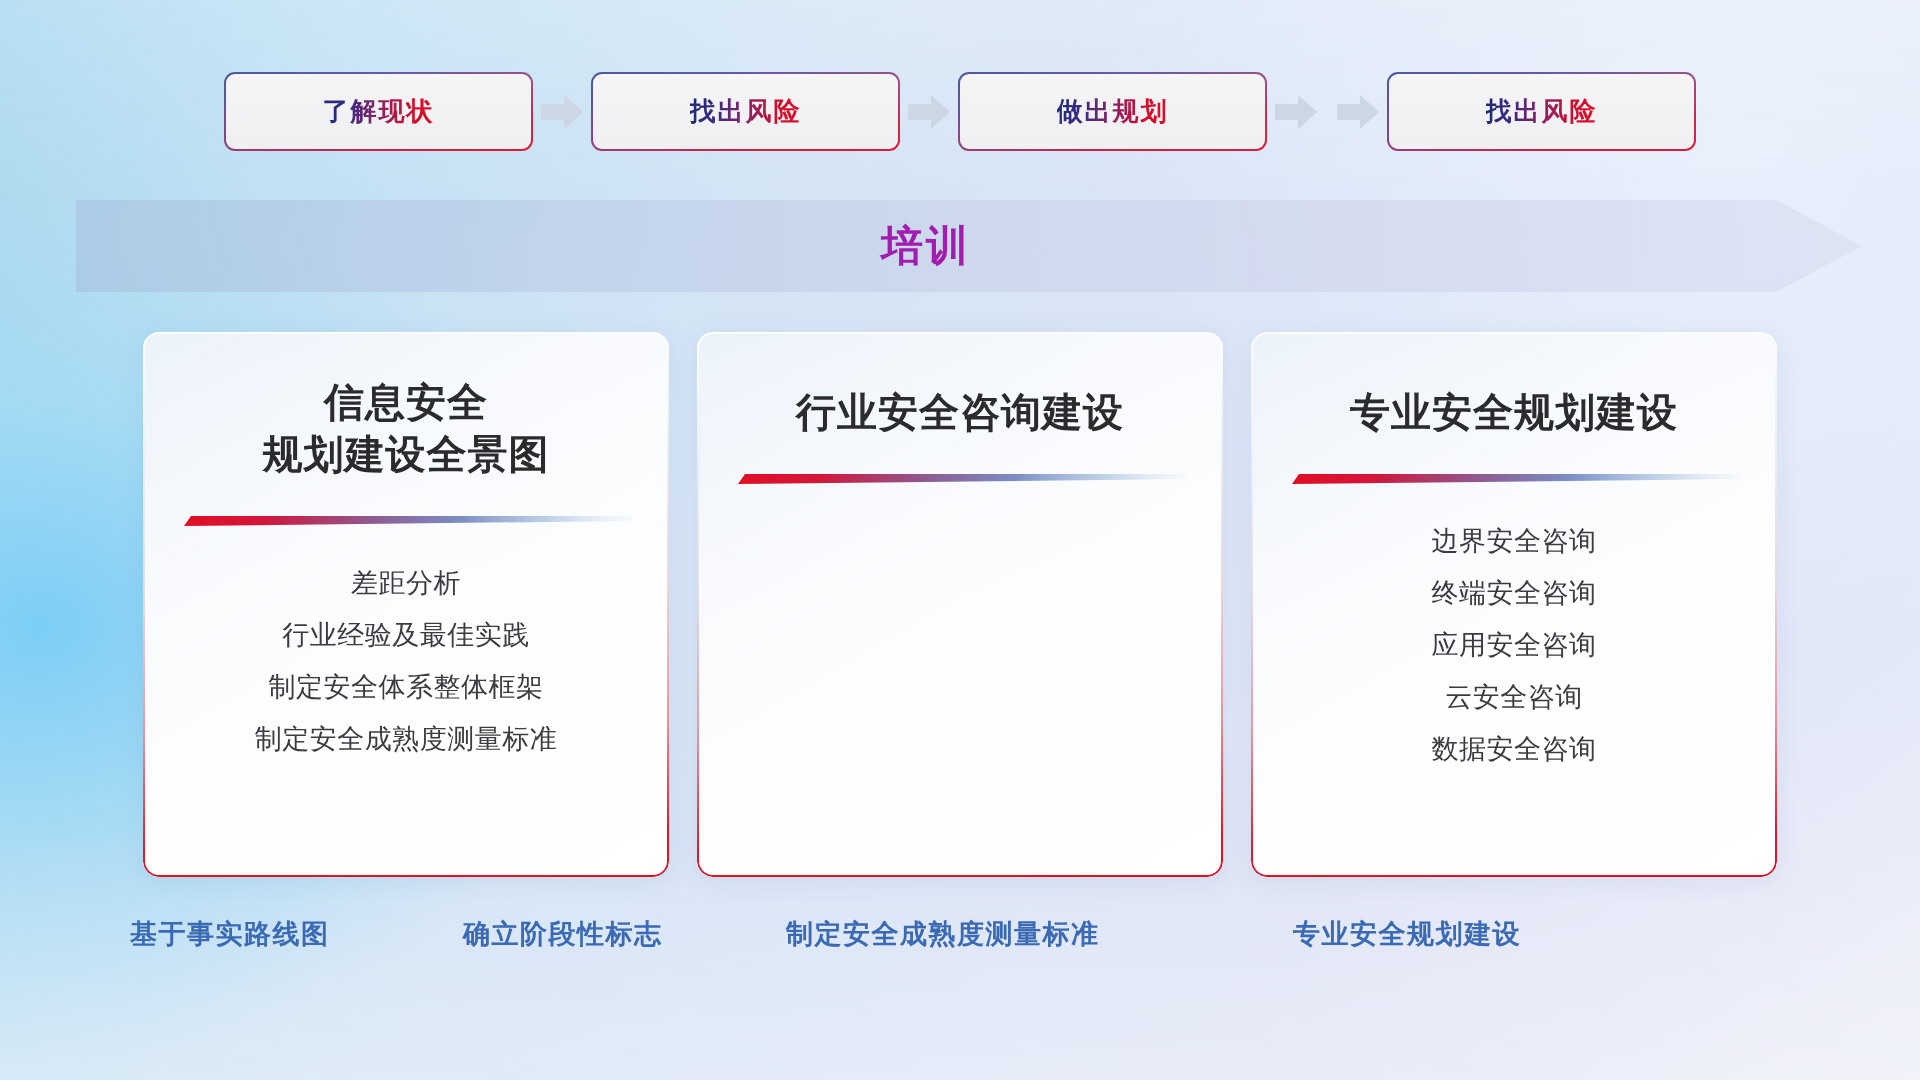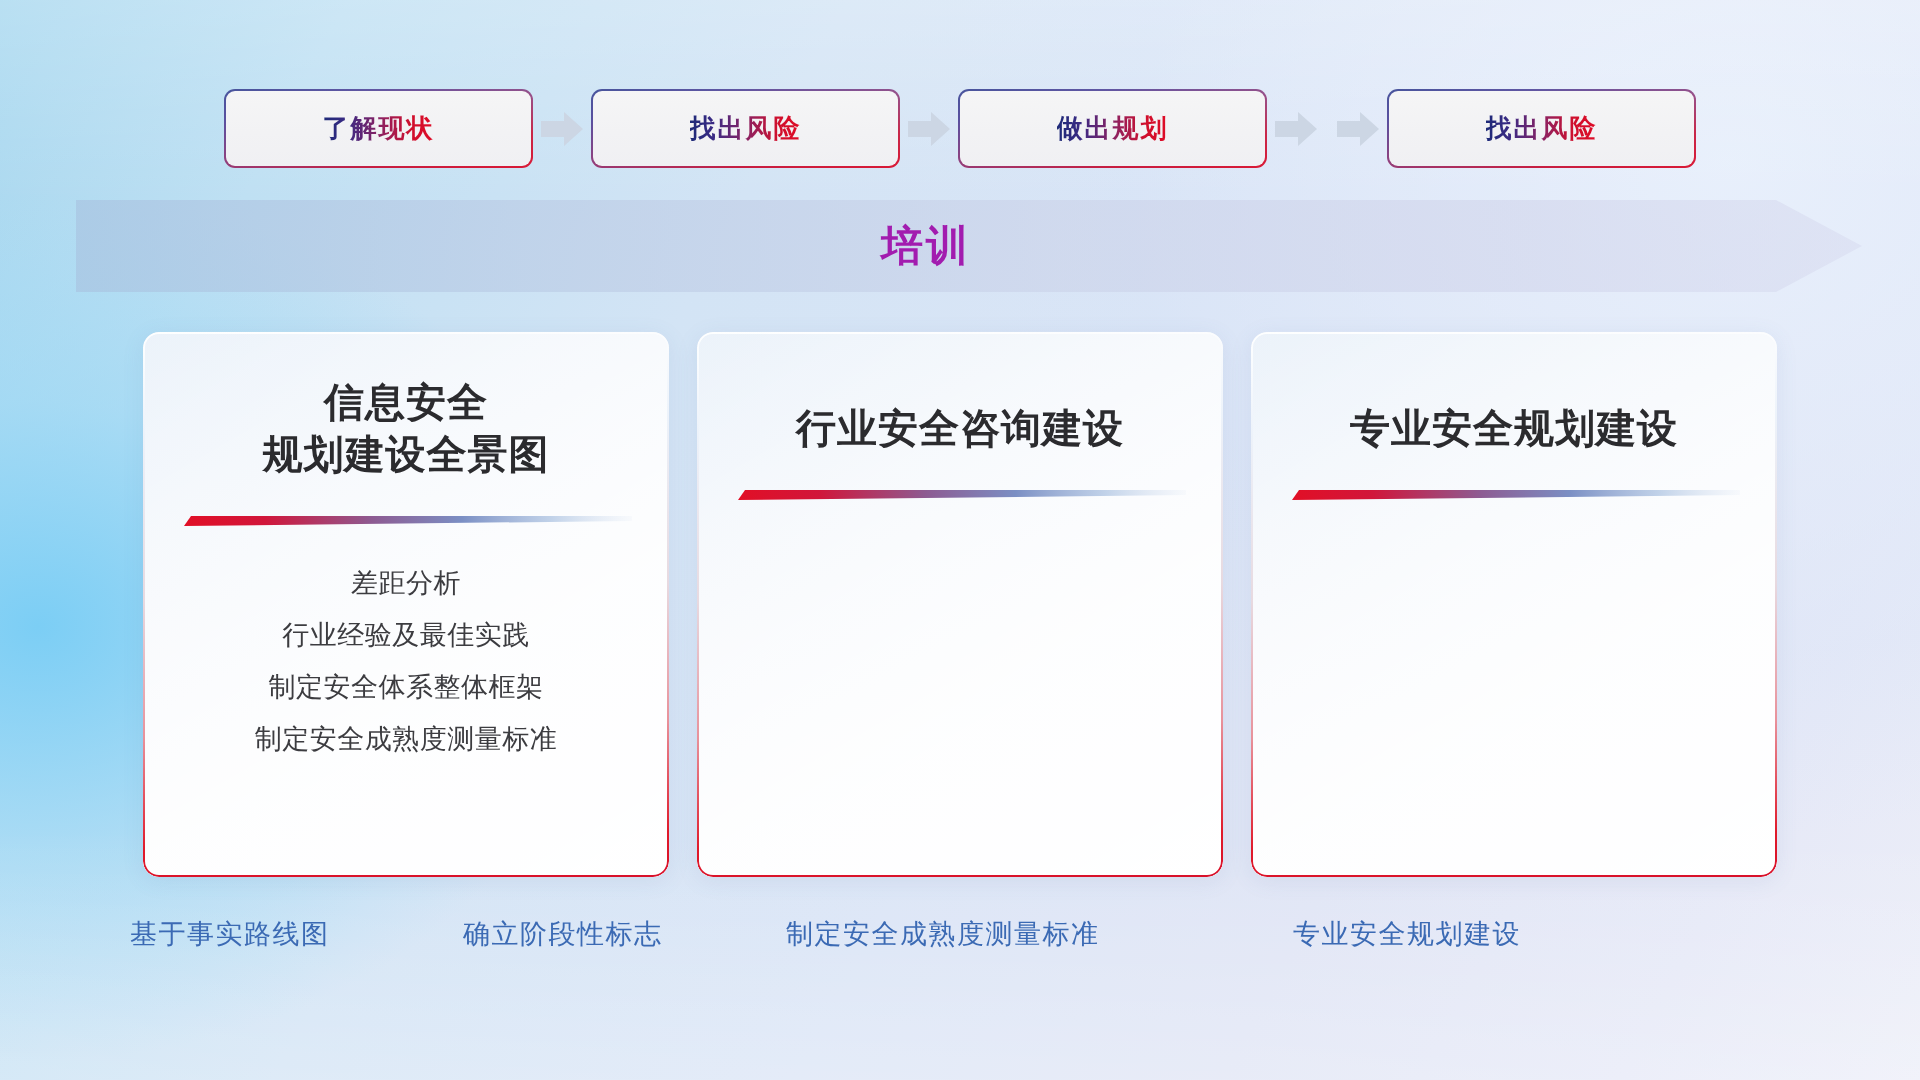--- a/index.html
+++ b/index.html
@@ -23,21 +23,21 @@
   }
   .bg-bottom-wash{
     position:absolute; left:0; bottom:0; width:1920px; height:250px;
     background:linear-gradient(0deg, rgba(255,255,255,0.25) 0%, rgba(255,255,255,0.0) 100%);
     pointer-events:none;
   }
 
   
   .steps{
     position:absolute; left:0; top:74px; width:1920px;
-    display:flex; align-items:center; justify-content:center; gap:0px;margin-top:17px;
+    display:flex; align-items:center; justify-content:center; gap:0px;
   }
   .step-box{
     position:relative;
     width:305px; height:75px;
     border-radius:9px;
     background:linear-gradient(180deg,#f5f5f6 0%,#f2f2f4 55%,#f0f0f3 100%);
     display:flex; align-items:center; justify-content:center;
   }
   .step-box::before{
     content:""; position:absolute; inset:-2px; border-radius:11px;
@@ -98,21 +98,21 @@
     -webkit-mask-composite:xor; mask-composite:exclude;
     pointer-events:none;
   }
   .card-title{
     font-size:40px; font-weight:700; color:#2b2b2e;
     text-align:center; line-height:1.30; letter-spacing:1px;
     position:relative; z-index:2;
   }
   .card-title .l2{ display:block; }
   .card.two-line{ }
-  .card.one-line .card-title{ margin-top:26px; }
+  .card.one-line .card-title{ margin-top:10px; }
 
   .divider-wrap{
     position:relative; z-index:2;
     width:452px; height:14px; margin-top:34px;
   }
   .divider-wrap svg{ display:block; width:100%; height:100%; }
 
   .card-list{
     position:relative; z-index:2;
     margin-top:30px;
@@ -125,21 +125,21 @@
     font-size:27px; color:#3c3c40; line-height:51px;
     letter-spacing:0.5px; white-space:nowrap;
   }
 
   
   .captions{
     position:absolute; left:0; top:916px; width:1920px; height:46px;
   }
   .caption{
     position:absolute; top:0;
-    font-size:27px; font-weight:400; color:#3b6ab4;
+    font-size:27px; font-weight:700; color:#3b6ab4;
     letter-spacing:1.5px; white-space:nowrap;
   }
 </style>
 </head>
 <body>
 
 <div class="bg-top-wash"></div>
 <div class="bg-bottom-wash"></div>
 
 <div class="steps">
@@ -262,20 +262,27 @@
             <stop offset="18%" stop-color="#d1163a"></stop>
             <stop offset="42%" stop-color="#8d5b92"></stop>
             <stop offset="62%" stop-color="#7b8fc4"></stop>
             <stop offset="82%" stop-color="#aec4e2" stop-opacity="0.75"></stop>
             <stop offset="100%" stop-color="#cfdcee" stop-opacity="0.10"></stop>
           </linearGradient>
         </defs>
         <path d="M11 2 L452 2 L452 7 L4 12 Z" fill="url(#divGrad3)"></path>
       </svg>
     </div>
+    <ul class="card-list">
+      <li>边界安全咨询</li>
+      <li>终端安全咨询</li>
+      <li>应用安全咨询</li>
+      <li>云安全咨询</li>
+      <li>数据安全咨询</li>
+    </ul>
   </div>
 
 </div>
 
 <div class="captions">
   <div class="caption" style="left:130px">基于事实路线图</div>
   <div class="caption" style="left:463px">确立阶段性标志</div>
   <div class="caption" style="left:786px">制定安全成熟度测量标准</div>
   <div class="caption" style="left:1293px">专业安全规划建设</div>
 </div>

